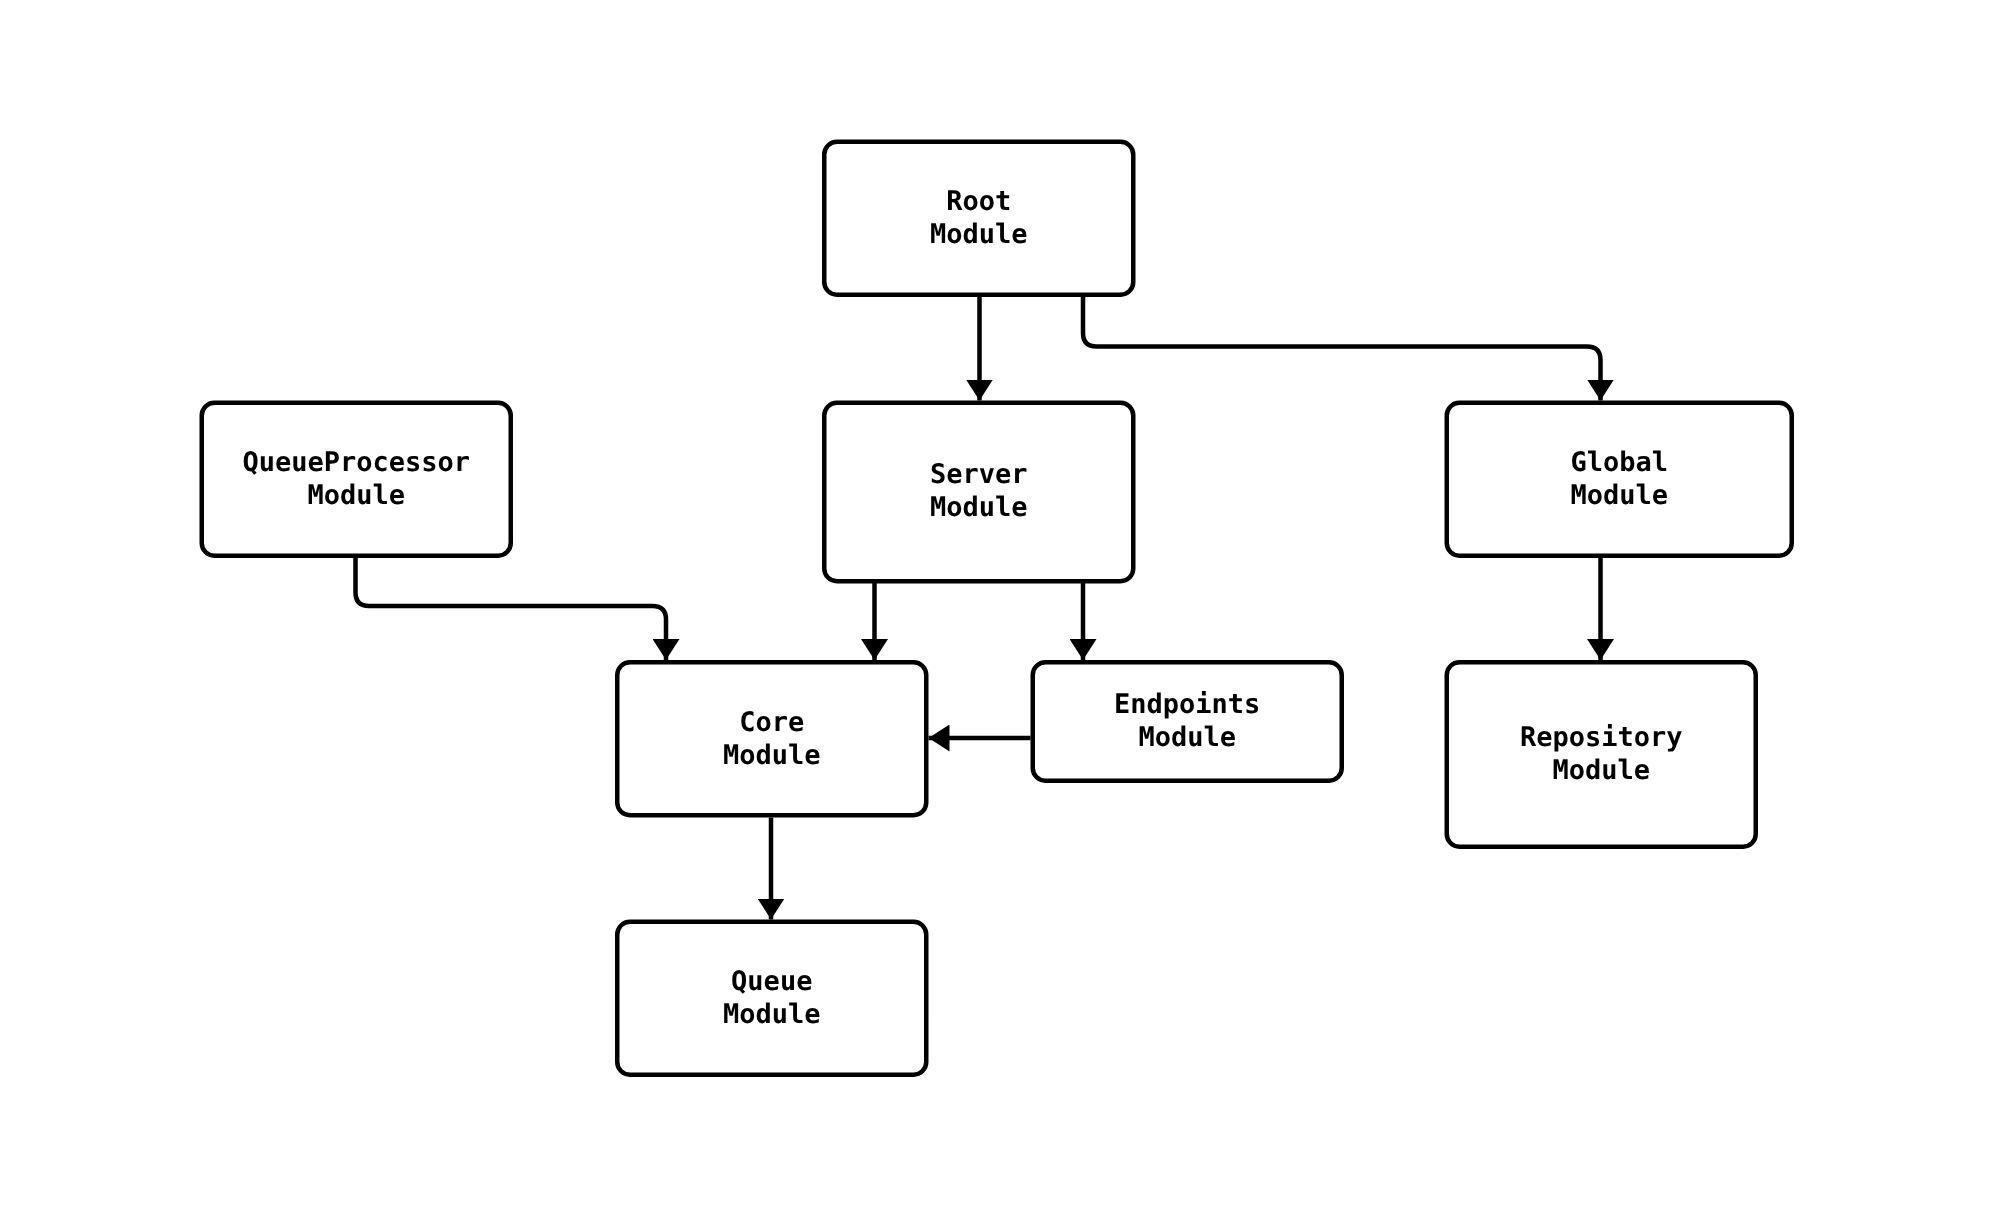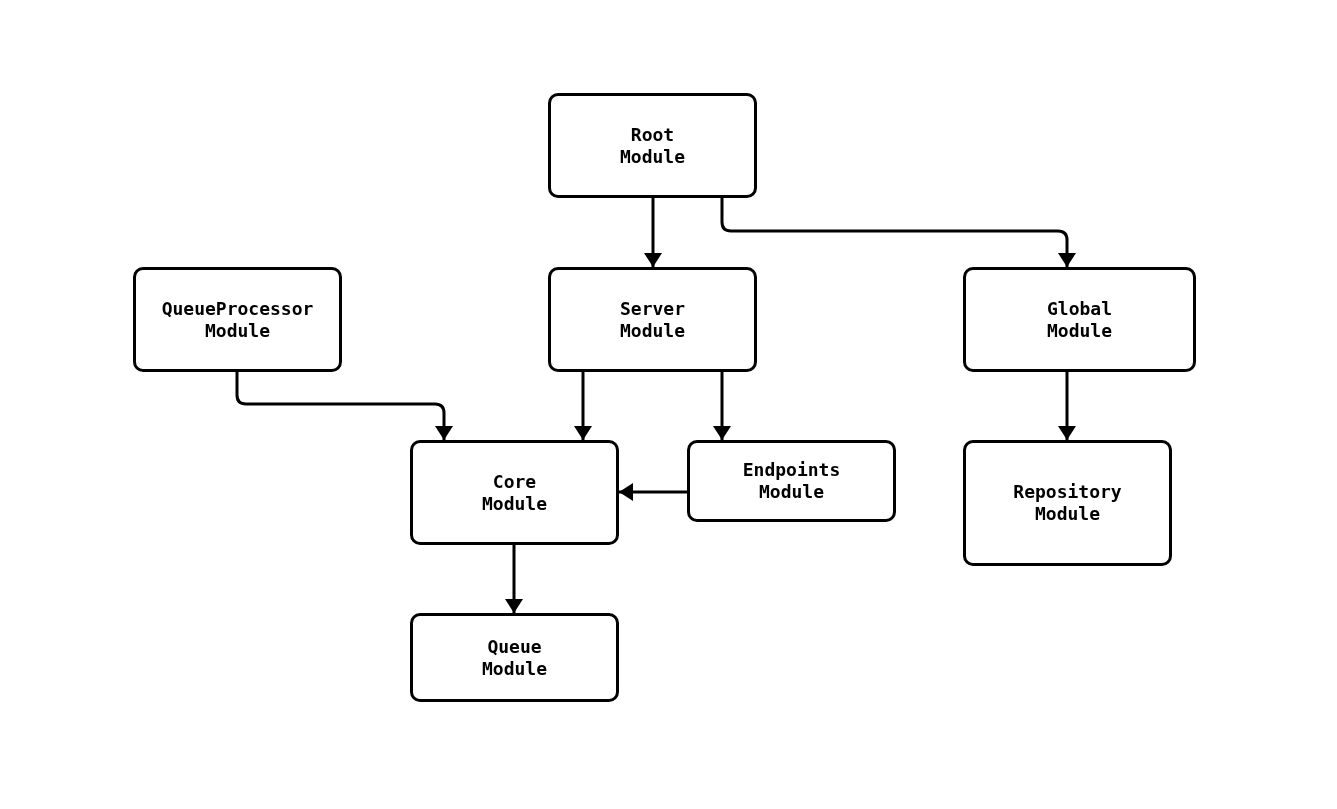--- a/index.html
+++ b/index.html
@@ -60,38 +60,38 @@
     </svg>
   <div id="node-layer">
       <div class="node" style="left: 548px; top: 93px; width: 209px; height: 105px; justify-content: center;">
         <div>Root</div>
         <div>Module</div>
       </div>
       <div class="node" style="left: 133px; top: 267px; width: 209px; height: 105px; text-align: center;">
         <div>QueueProcessor</div>
         <div>Module</div>
       </div>
-      <div class="node" style="left: 548px; top: 267px; width: 209px; height: 105px;">
+      <div class="node" style="left: 548px; top: 267px; width: 209px; height: 122px;">
         <div>Server</div>
         <div>Module</div>
       </div>
       <div class="node" style="left: 963px; top: 267px; width: 233px; height: 105px;">
         <div>Global</div>
         <div>Module</div>
       </div>
       <div class="node" style="left: 410px; top: 440px; width: 209px; height: 105px; justify-content: center;">
         <div>Core</div>
         <div>Module</div>
       </div>
       <div class="node" style="left: 687px; top: 440px; width: 209px; height: 82px; text-align: center;">
         <div>Endpoints</div>
         <div>Module</div>
       </div>
       <div class="node" style="left: 963px; top: 440px; width: 209px; height: 126px;">
         <div>Repository</div>
         <div>Module</div>
       </div>
-      <div class="node" style="left: 410px; top: 613px; width: 209px; height: 89px;">
+      <div class="node" style="left: 410px; top: 613px; width: 209px; height: 105px;">
         <div>Queue</div>
         <div>Module</div>
       </div>
     </div>
 </div>
 
 </body></html>

